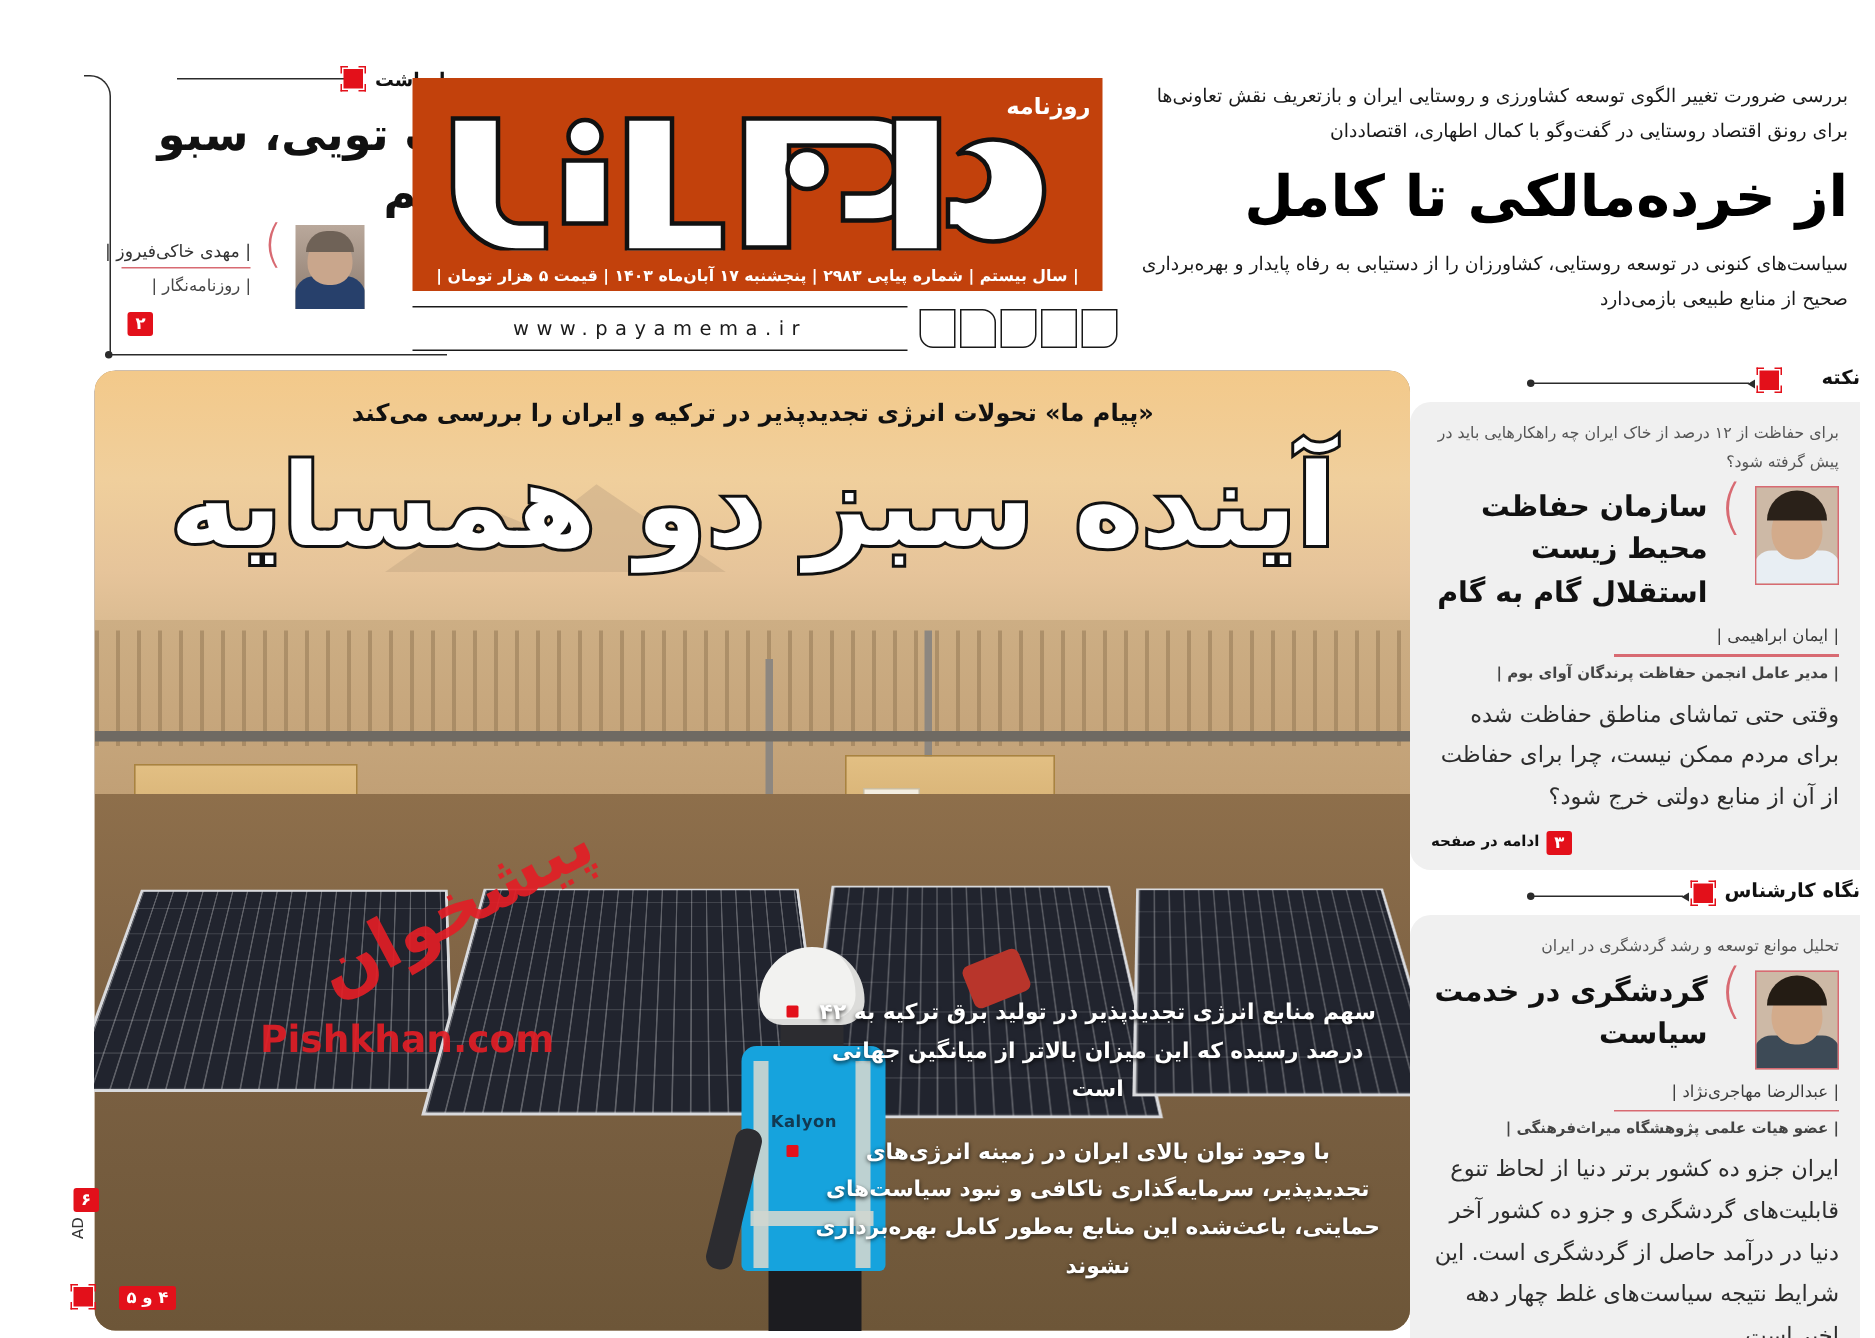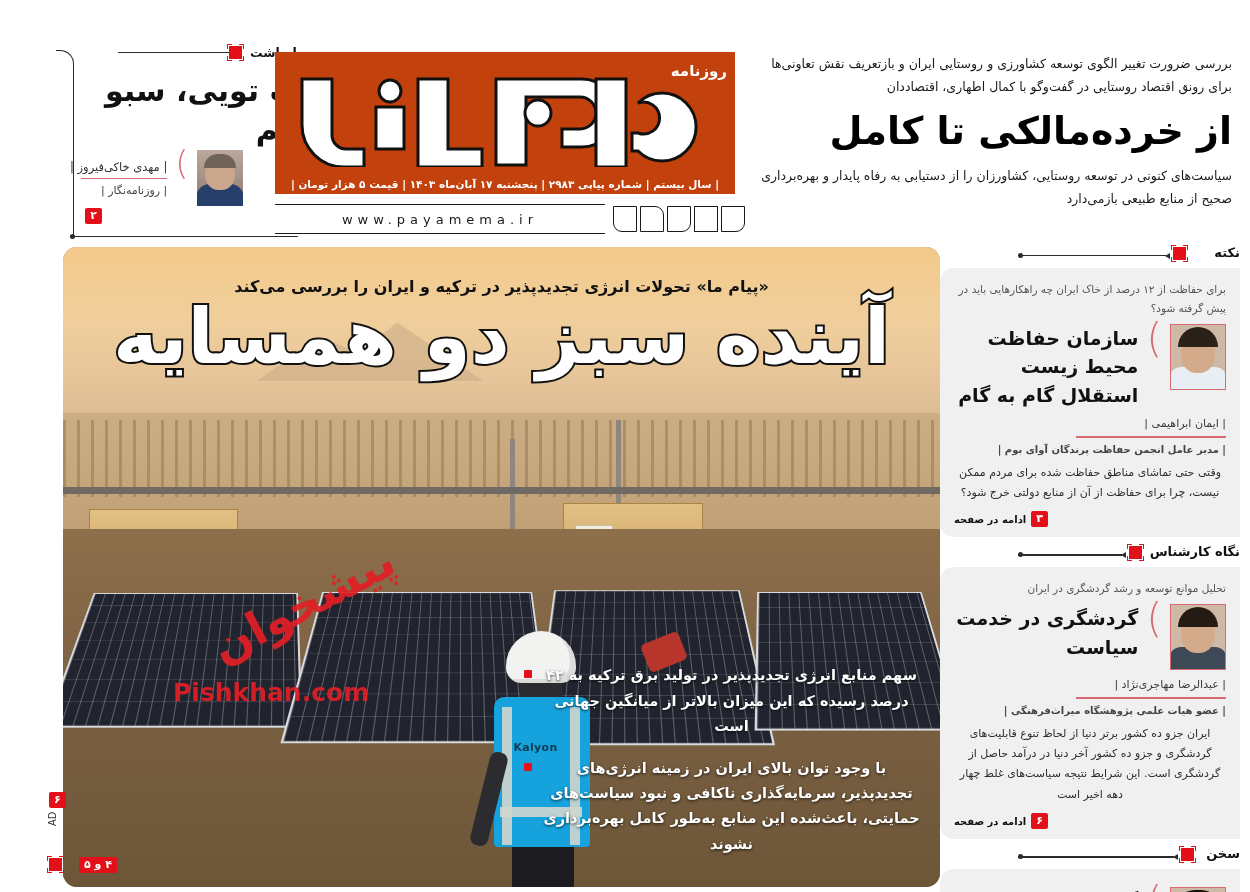--- a/index.html
+++ b/index.html
@@ -142,21 +142,21 @@
   .w-legs { position:absolute; left:40px; bottom:0; width:62px; height:44px; background:#1c1c20; }
 
   .watermark { position:absolute; left:110px; top:330px; width:230px; height:130px;
      color:#e21f26; pointer-events:none; }
   .wm-fa { position:absolute; right:0; top:0; font-size:46px; font-weight:bold;
      transform:rotate(-28deg); opacity:.92; }
   .wm-en { position:absolute; left:0; bottom:0; font-size:25px; direction:ltr;
      font-weight:bold; opacity:.92; }
 
   .photo-kicker { position:absolute; left:0; right:0; top:18px; text-align:center;
-     font-size:16px; font-weight:bold; color:#111;margin-top:12px; }
+     font-size:16px; font-weight:bold; color:#111; }
   .photo-title { position:absolute; left:0; right:0; top:46px; text-align:center;
      font-size:76px; font-weight:bold; color:#fff; line-height:1.15;
      -webkit-text-stroke: 4px #111; paint-order: stroke fill;
      letter-spacing:-1px; }
   .bullets { position:absolute; right:16px; bottom:14px; width:400px; text-align:center;
      color:#fff; }
   .bullet { display:flex; flex-direction:row; justify-content:flex-end; gap:7px;
      margin-bottom:16px; }
   .bullet .dot { width:8px; height:8px; background:#e3101a; margin-top:7px; flex:0 0 auto; border-radius:1px; }
   .bullet .btxt { font-size:14.5px; line-height:1.75; font-weight:bold;
@@ -194,21 +194,21 @@
   .sp-face { position:absolute; left:50%; top:10px; transform:translateX(-50%);
      width:34px; height:38px; border-radius:50% 50% 46% 46%; background:#d3ab8b; }
   .sp-body { position:absolute; left:50%; bottom:0; transform:translateX(-50%);
      width:58px; height:22px; border-radius:12px 12px 0 0; }
   .sec-br { font-size:40px; color:#d86a72; line-height:0.72; font-weight:300; }
   .sec-headline { flex:1; text-align:right; font-size:19px; font-weight:bold;
      color:#111; line-height:1.5; letter-spacing:-0.3px; }
   .sec-name { text-align:right; font-size:11px; color:#3a3a3a; margin-top:8px; }
   .sec-nameline { width:150px; height:1.3px; background:#d86a72; margin:6px 0 6px auto; }
   .sec-role { text-align:right; font-size:10px; color:#444;font-weight:bold; }
-  .sec-desc { text-align:center; font-size:11px; line-height:1.85; color:#2d2d2d; margin-top:8px; }
+  .sec-desc { text-align:right; font-size:15px; line-height:1.85; color:#2d2d2d; margin-top:8px; }
   .sec-more { display:flex; flex-direction:row; justify-content:flex-end;
      align-items:center; gap:5px; margin-top:8px; }
   .sec-more .mtxt { font-size:10px; font-weight:bold; color:#111; }
 </style>
 </head>
 <body>
 
 <div class="page">
 
   <div class="topbar">

